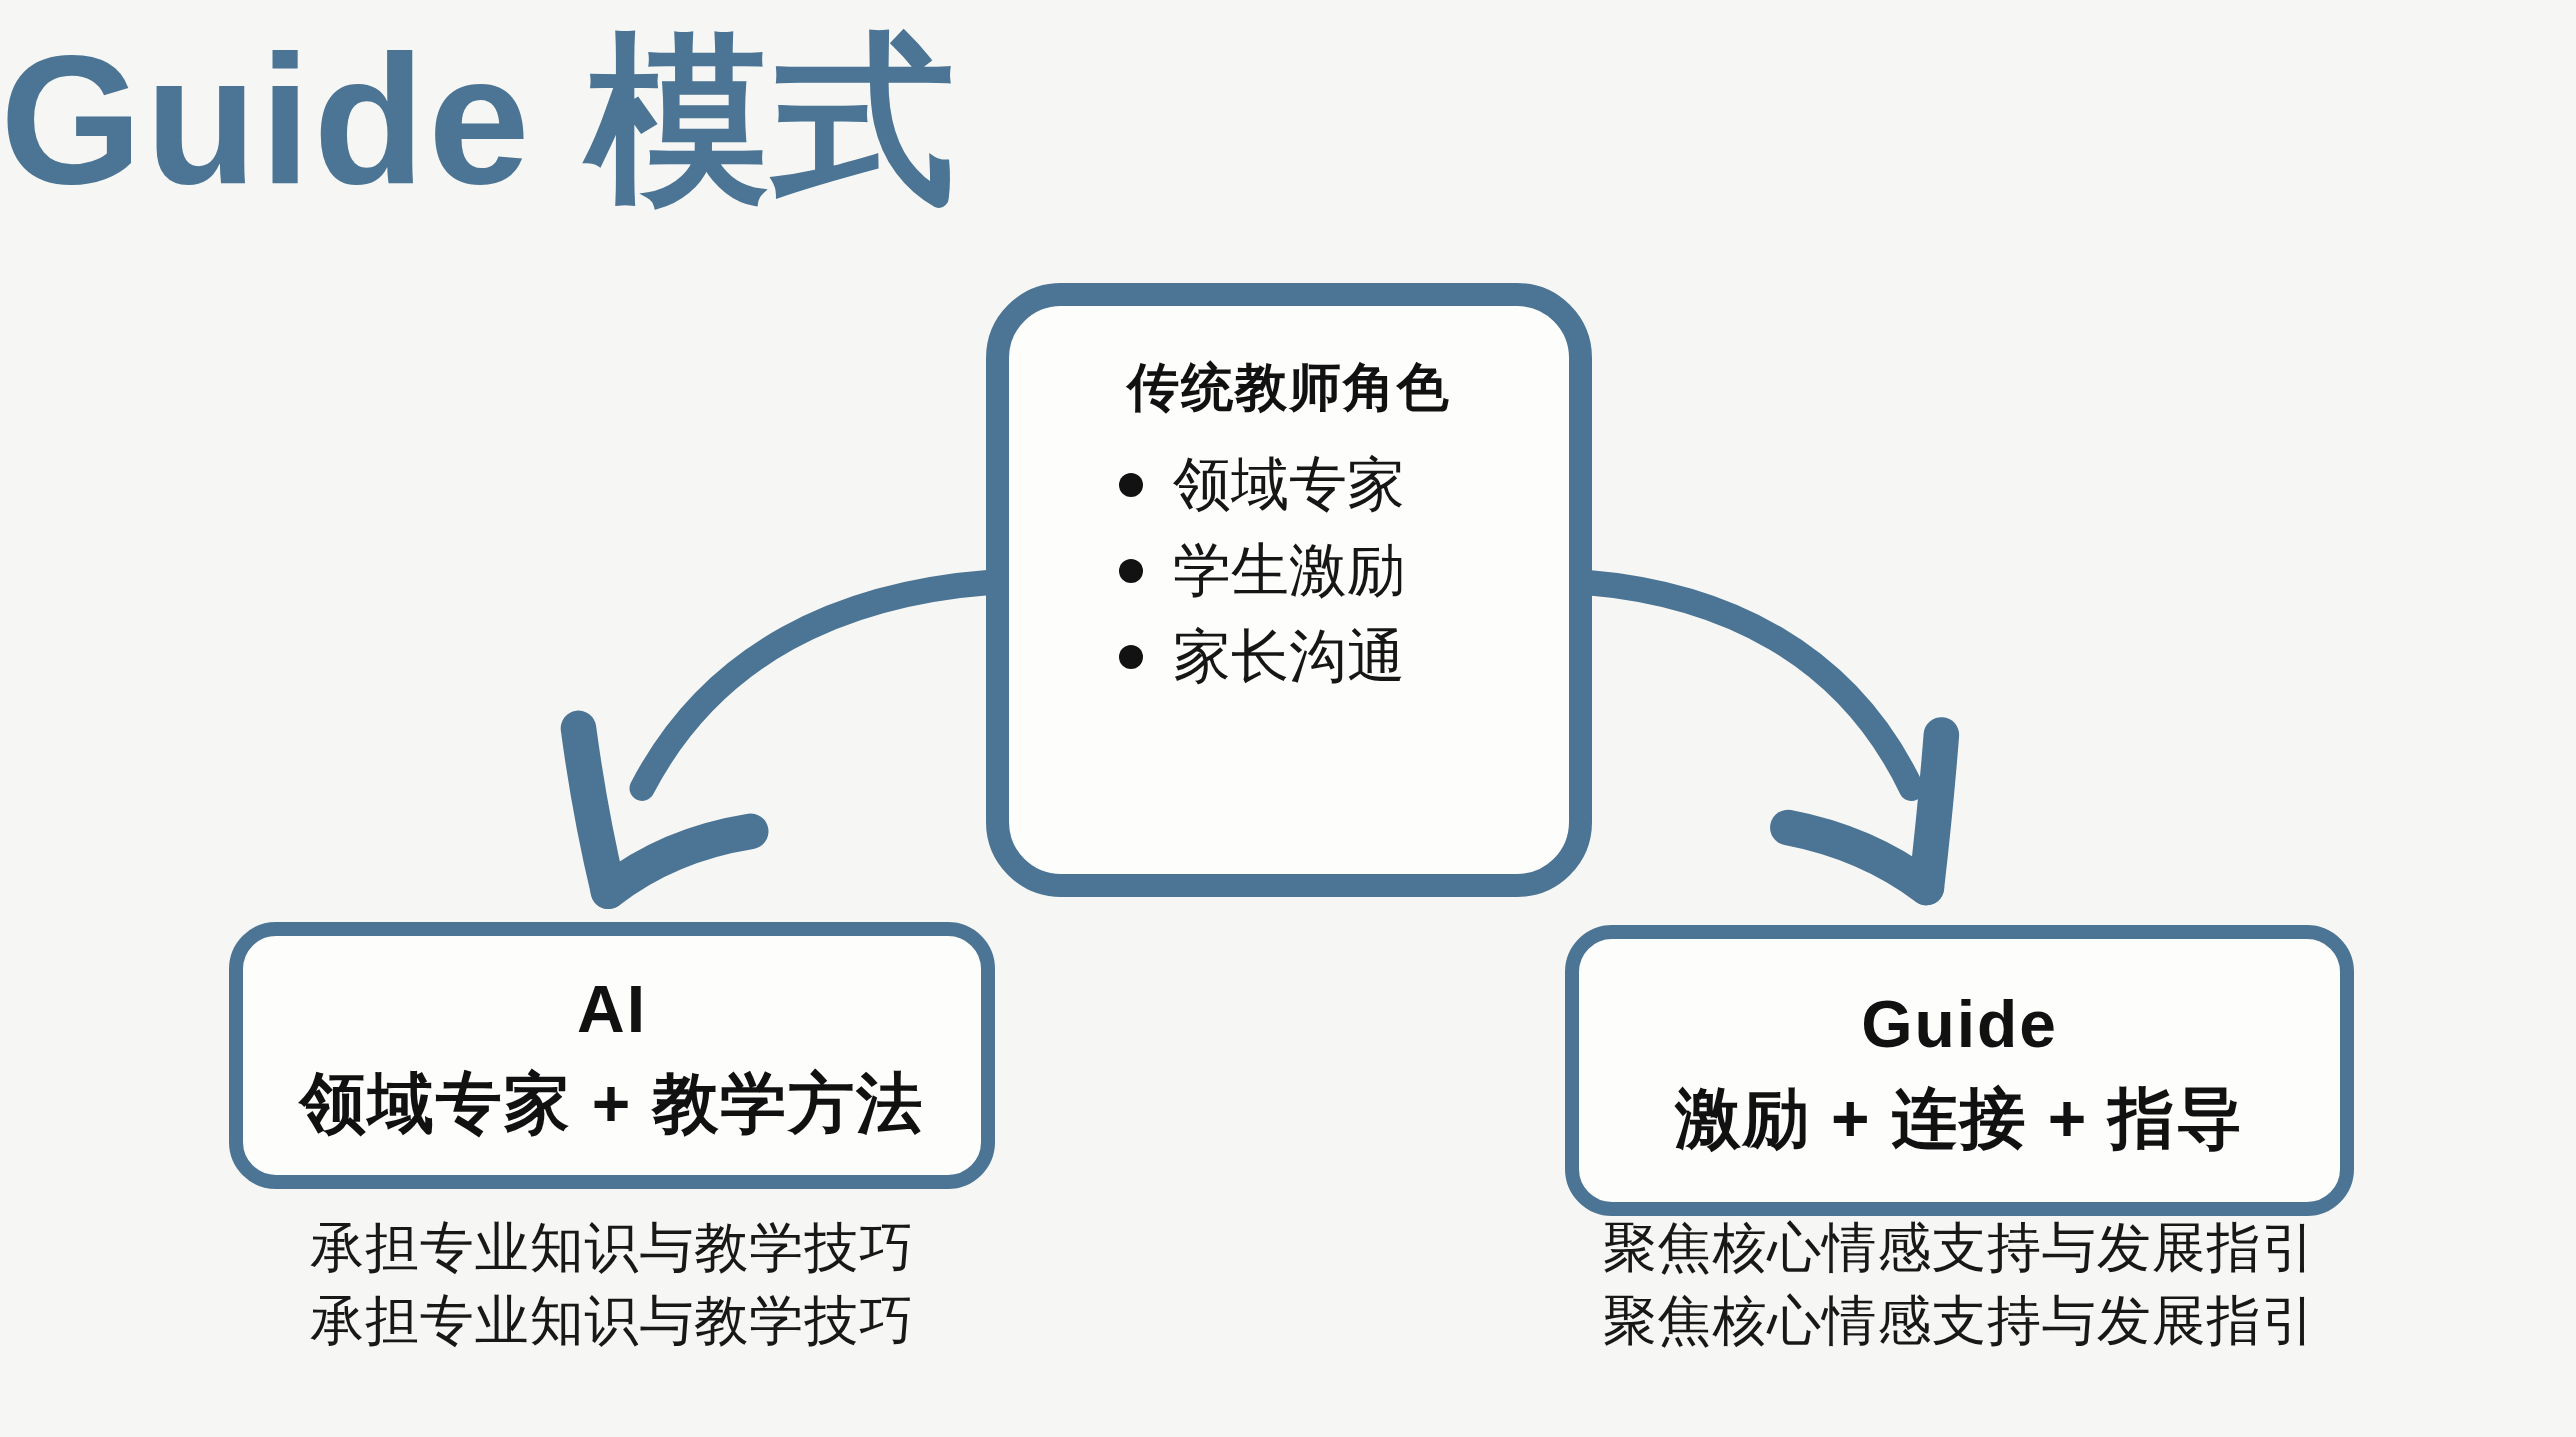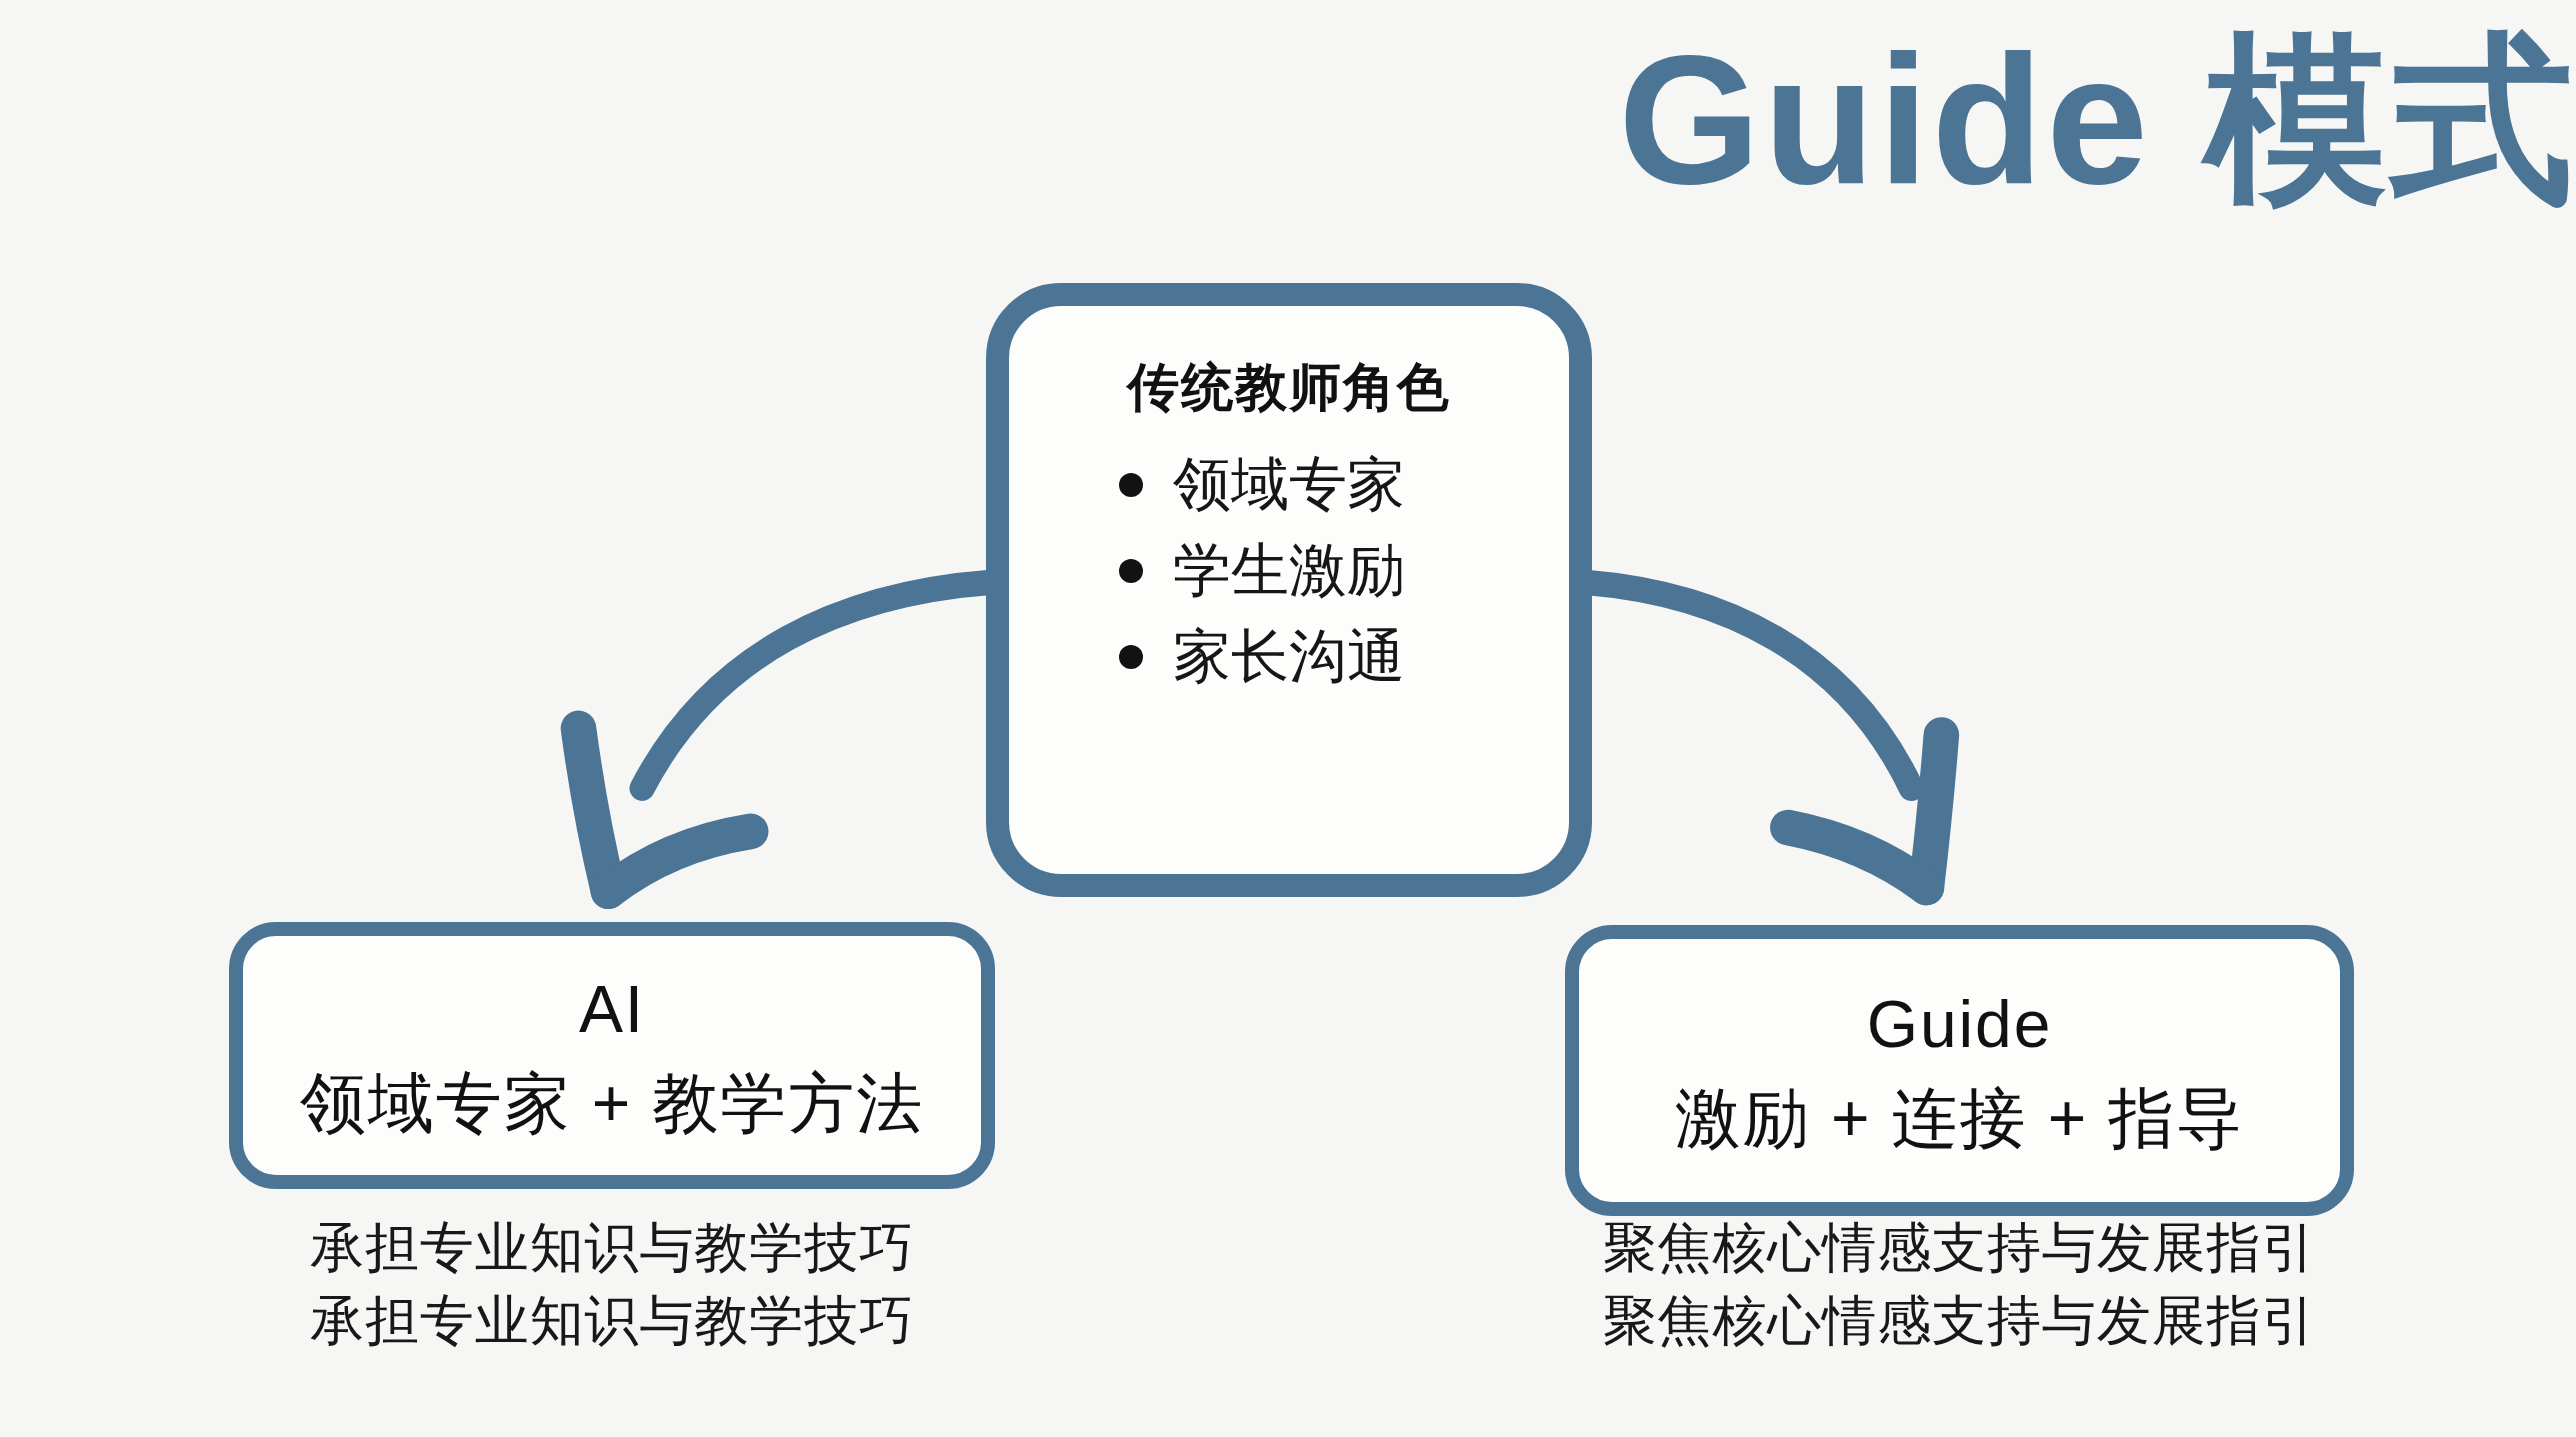--- a/index.html
+++ b/index.html
@@ -4,21 +4,21 @@
 <style>
   html,body{margin:0;padding:0;}
   body{
     width:2576px;height:1438px;position:relative;overflow:hidden;
     background:var(--bg,#f6f7f4);
     font-family:"Liberation Sans","DejaVu Sans",sans-serif;
     color:var(--ink,#151515);
   }
   .page-title{
     position:absolute;top:20.6px;left:0;width:100%;
-    text-align:right;font-size:183px;line-height:1.08;font-weight:bold;
+    text-align:left;font-size:183px;line-height:1.08;font-weight:bold;
     color:var(--accent,#4b7495);letter-spacing:2.8px;
   }
   .arrow-layer{position:absolute;left:0;top:0;width:2576px;height:1438px;pointer-events:none;}
   .arrow-stem{fill:none;stroke:var(--accent,#4b7495);stroke-width:27;stroke-linecap:round;}
   .arrow-prong{fill:none;stroke:var(--accent,#4b7495);stroke-width:38;stroke-linecap:round;}
   .center-box{
     position:absolute;left:986px;top:283px;width:606px;height:614px;
     box-sizing:border-box;border:23.4px solid var(--accent,#4b7495);
     border-radius:75px;background:var(--panel,#fdfdfc);
   }
@@ -32,21 +32,21 @@
   .center-list li{
     display:flex;align-items:center;gap:30px;height:86px;
     font-size:58px;font-weight:500;color:#161616;
   }
   .dot{width:24px;height:24px;border-radius:50%;background:#121212;flex:none;}
   .side-box{
     position:absolute;box-sizing:border-box;
     border:14px solid var(--accent,#4b7495);border-radius:47px;
     background:var(--panel,#fdfdfc);
     display:flex;flex-direction:column;align-items:center;justify-content:center;
-    gap:28px;font-weight:normal;color:#111;
+    gap:28px;font-weight:bold;color:#111;
   }
   .side-box .ln{font-size:66px;line-height:1;letter-spacing:1.9px;}
   .box-ai{left:229px;top:922px;width:766px;height:267px;}
   .box-guide{left:1565px;top:925px;width:789px;height:291px;}
   .caption{
     position:absolute;text-align:center;
     font-size:54px;line-height:73px;font-weight:500;color:#181818;letter-spacing:0.9px;
   }
   .caption-ai{left:229px;width:766px;top:1211px;}
   .caption-guide{left:1549px;width:821px;top:1211px;}

